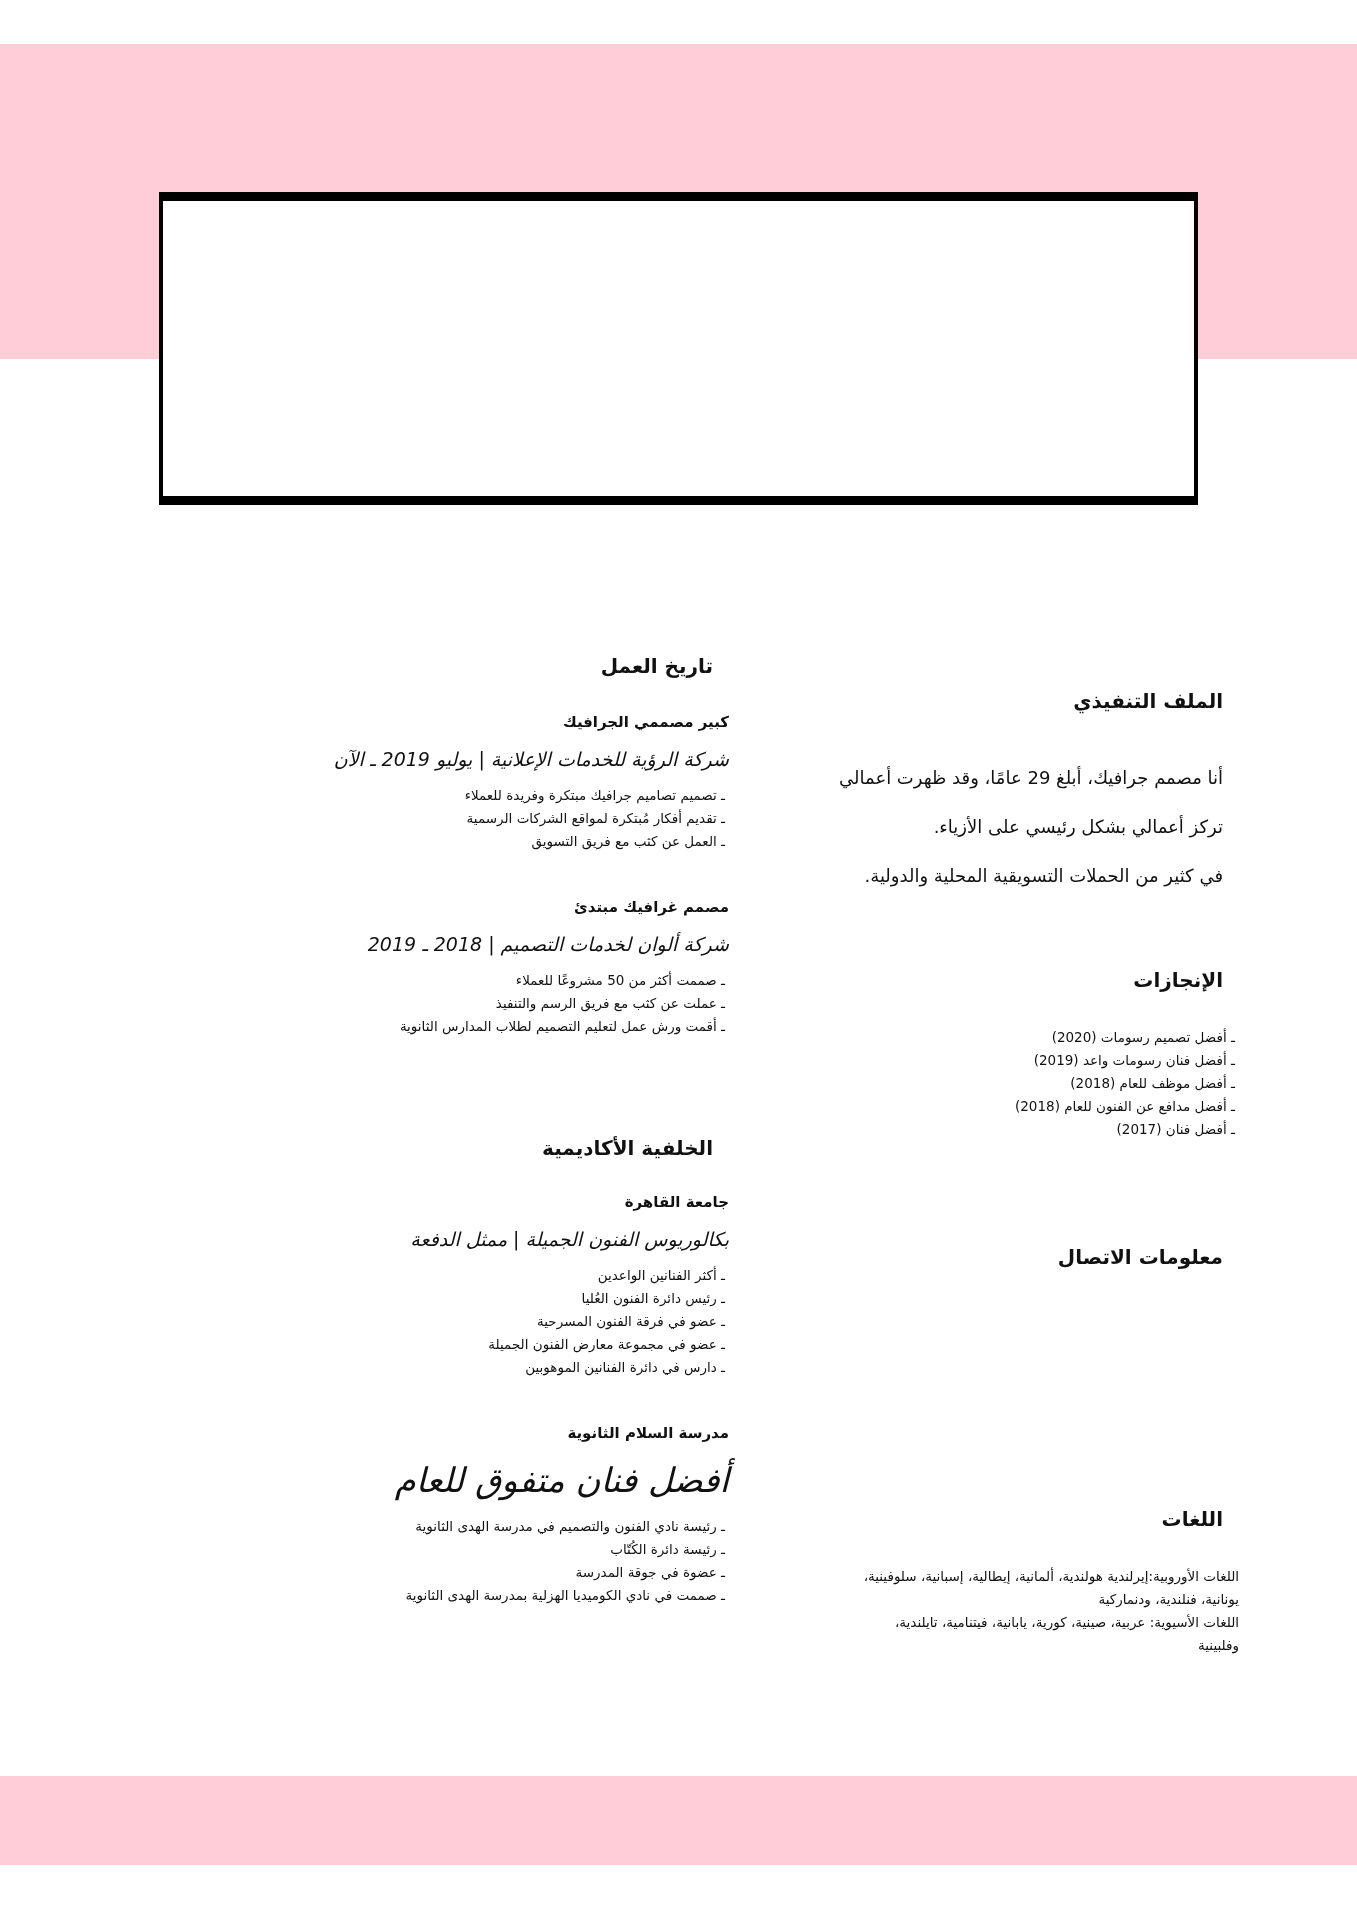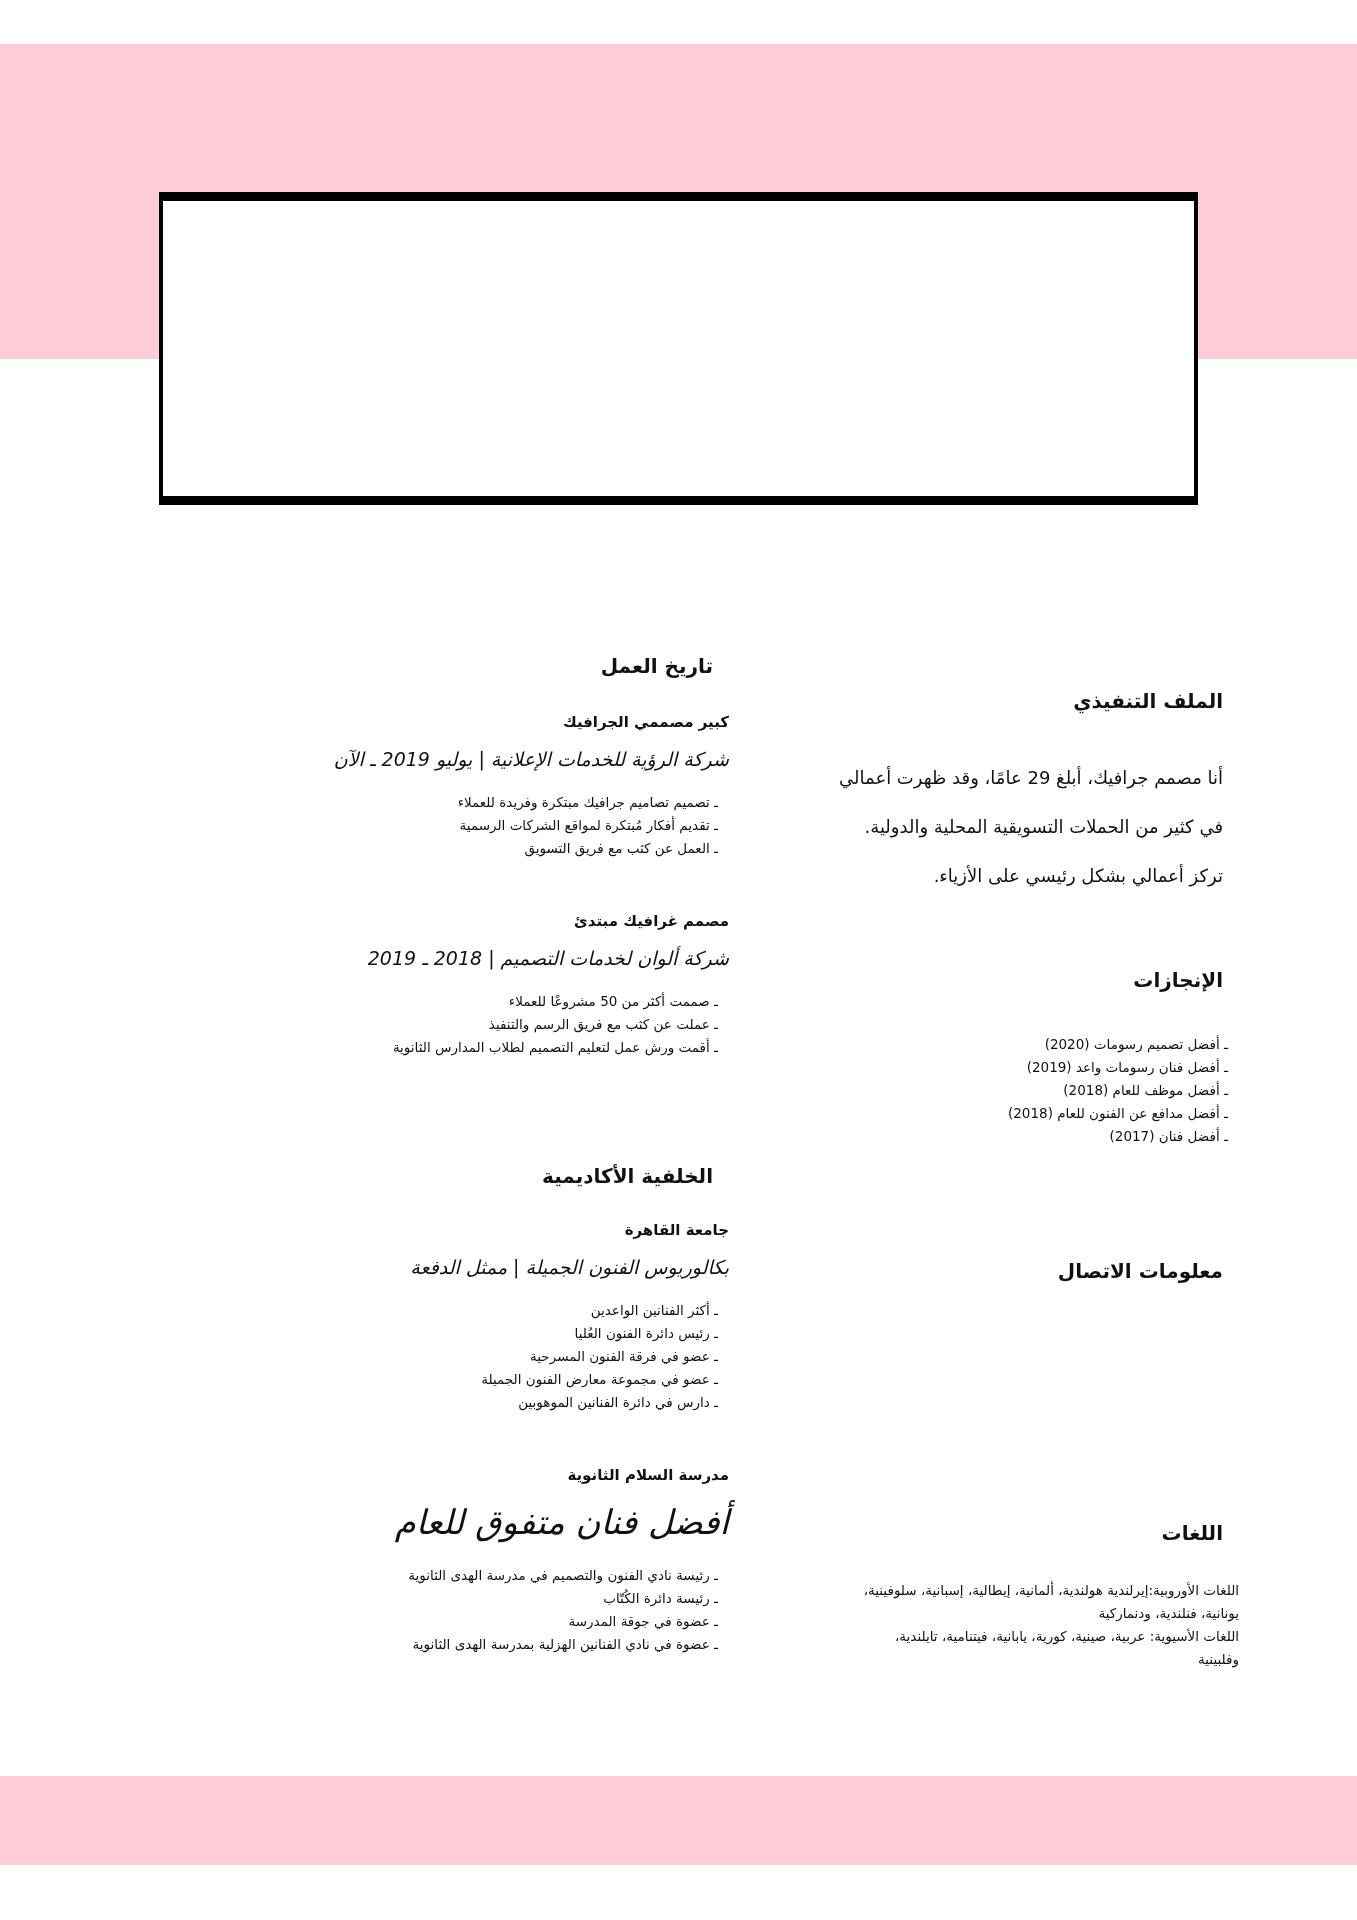--- a/index.html
+++ b/index.html
@@ -16,39 +16,39 @@
     box-sizing: border-box; background: #fff;
     border-left: 4px solid #000; border-right: 4px solid #000;
     border-top: 9px solid #000; border-bottom: 9px solid #000;
   }
   .col { position: absolute; direction: rtl; text-align: right; }
   .col-right { right: 118px; width: 440px; top: 669px; }
   .col-left { right: 628px; width: 420px; top: 634px; }
   h2 { font-size: 20px; font-weight: bold; margin: 16px; line-height: 32px; }
   .role { font-size: 15px; font-weight: bold; margin: 0; line-height: 24px; }
   .company { font-size: 19px; font-style: italic; margin: 0; line-height: 30px; }
-  .bullets { list-style: none; margin: 11px; padding: 0; font-size: 13.5px; line-height: 23px; }
+  .bullets { list-style: none; margin: 4px; padding: 0; font-size: 13.5px; line-height: 23px; }
   .bullets li::before { content: "ـ "; }
   .para { font-size: 18px; line-height: 33px; margin: 16px; }
   .lang { font-size: 13.5px; line-height: 23px; margin: 0; }
   .big-award { font-size: 34px; font-style: italic; margin: 0; line-height: 50px; }
 </style>
 </head>
 <body>
 
 <div class="band band-top"></div>
 <div class="photo-frame"></div>
 <div class="band band-bottom"></div>
 
 <div class="col col-right">
   <h2>الملف التنفيذي</h2>
   <div style="height:12px"></div>
   <p class="para">أنا مصمم جرافيك، أبلغ 29 عامًا، وقد ظهرت أعمالي</p>
+  <p class="para">تركز أعمالي بشكل رئيسي على الأزياء.</p>
   <p class="para">في كثير من الحملات التسويقية المحلية والدولية.</p>
-  <p class="para">تركز أعمالي بشكل رئيسي على الأزياء.</p>
 
   <div style="height:40px"></div>
   <h2>الإنجازات</h2>
   <div style="height:10px"></div>
   <ul class="bullets">
     <li>أفضل تصميم رسومات (2020)</li>
     <li>أفضل فنان رسومات واعد (2019)</li>
     <li>أفضل موظف للعام (2018)</li>
     <li>أفضل مدافع عن الفنون للعام (2018)</li>
     <li>أفضل فنان (2017)</li>
@@ -107,15 +107,15 @@
 
   <div style="height:38px"></div>
   <p class="role">مدرسة السلام الثانوية</p>
   <div style="height:10px"></div>
   <p class="big-award">أفضل فنان متفوق للعام</p>
   <div style="height:6px"></div>
   <ul class="bullets">
     <li>رئيسة نادي الفنون والتصميم في مدرسة الهدى الثانوية</li>
     <li>رئيسة دائرة الكُتّاب</li>
     <li>عضوة في جوقة المدرسة</li>
-    <li>عضوة في نادي الفنانين الهزلية بمدرسة الهدى الثانوية</li>
+    <li>صممت في نادي الكوميديا الهزلية بمدرسة الهدى الثانوية</li>
   </ul>
 </div>
 
 </body></html>

